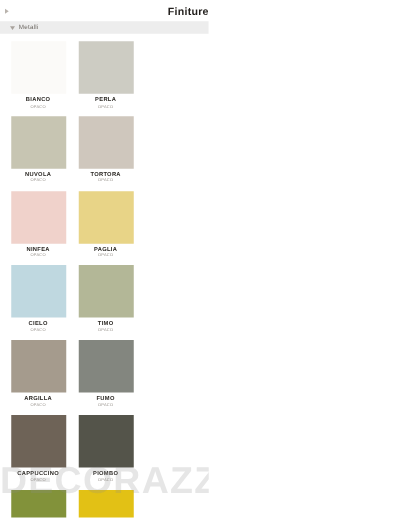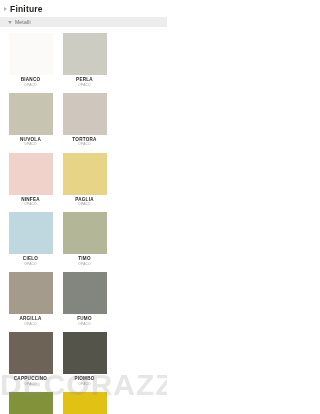--- a/index.html
+++ b/index.html
@@ -6,20 +6,21 @@
   body{
     width:167px;height:414px;
     background:#ffffff;
     font-family:"Liberation Sans",sans-serif;
     overflow:hidden;
     position:relative;
   }
   .header{
     display:flex;align-items:center;gap:3px;
     padding:4px 0 2px 4px;
+    justify-content:space-between;
   }
   .tri{
     width:0;height:0;
     border-left:3px solid #b9b3ad;
     border-top:2.5px solid transparent;
     border-bottom:2.5px solid transparent;
     display:inline-block;
   }
   .header-title{
     font-size:8.5px;font-weight:bold;color:#221f1c;letter-spacing:.2px;

